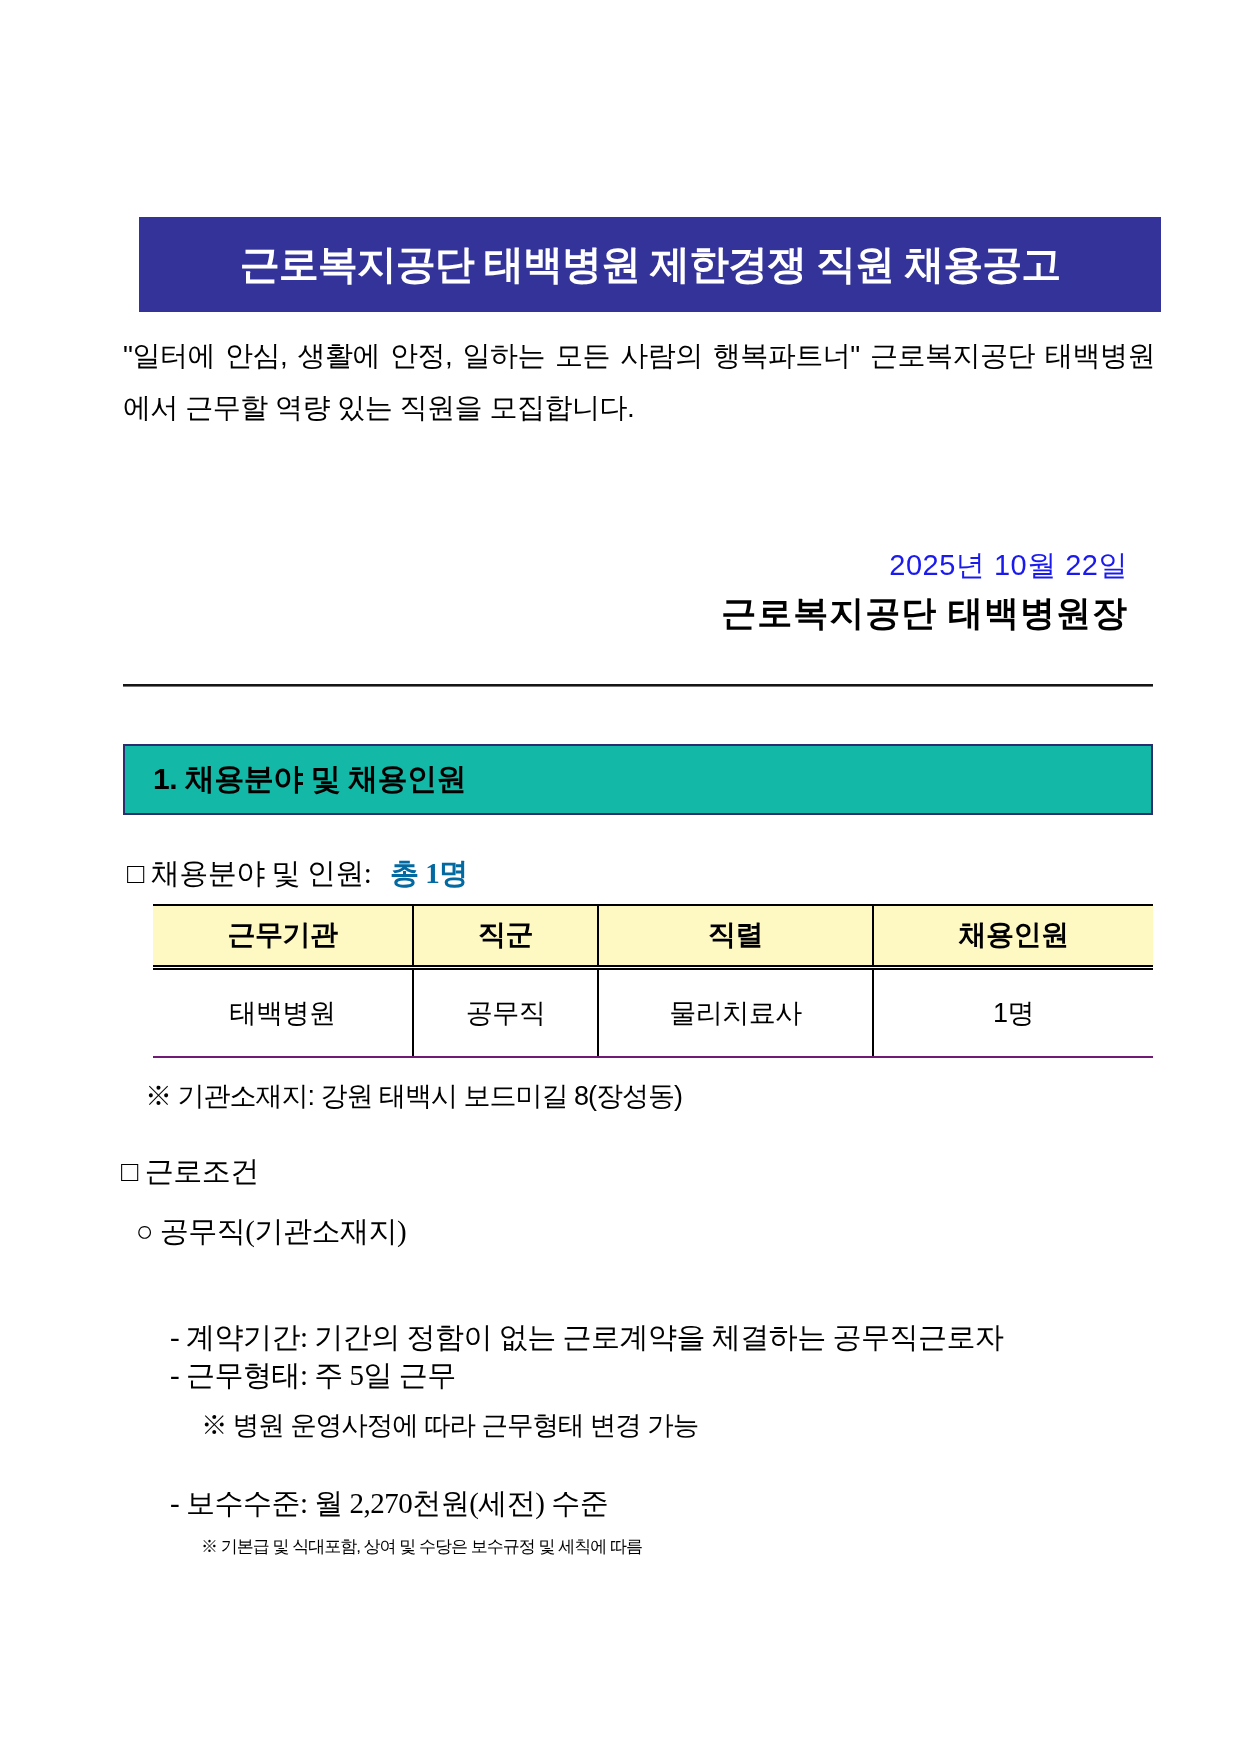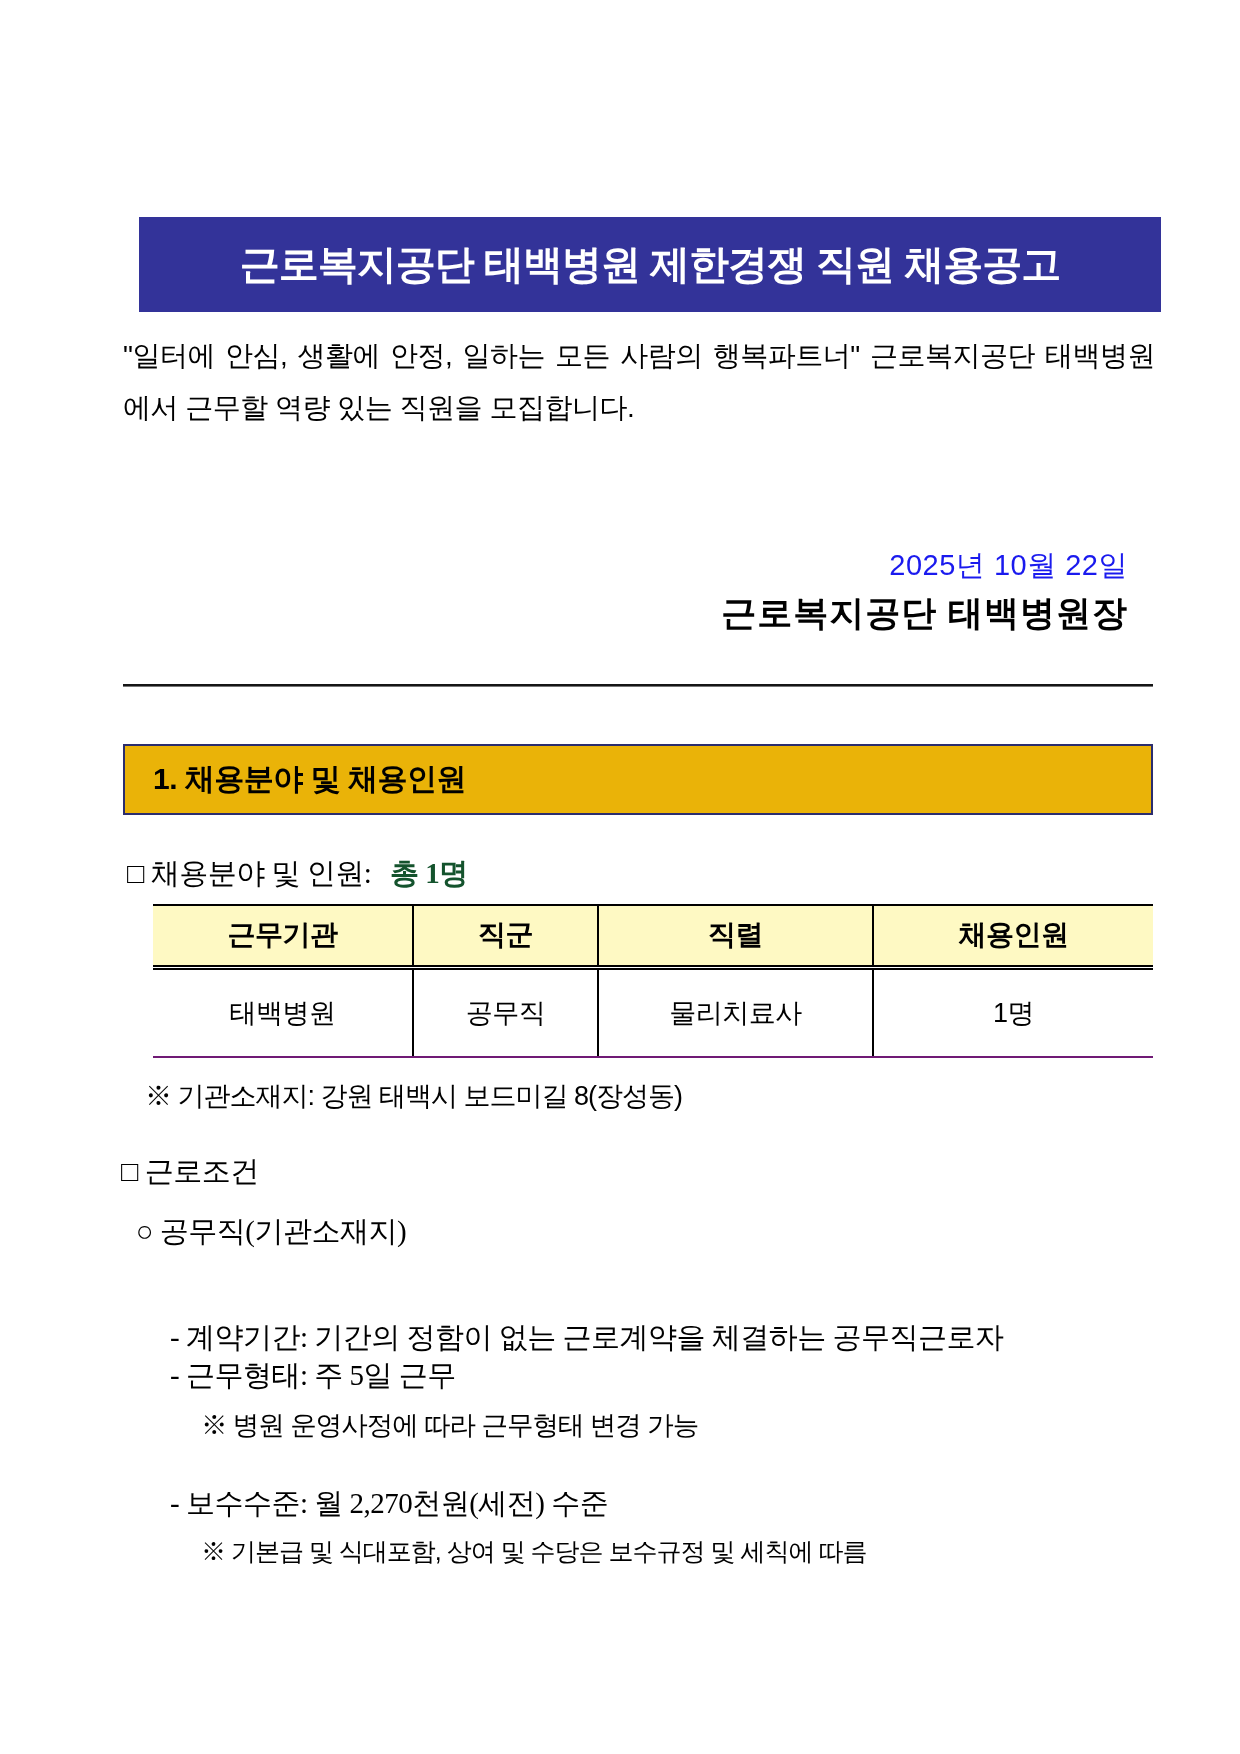--- a/index.html
+++ b/index.html
@@ -28,29 +28,29 @@
   .signature {
     position:absolute; left:105px; top:572px; width:1005px;
     text-align:right; font-size:35px; font-weight:bold; letter-spacing:1px;
   }
   .rule {
     position:absolute; left:105px; top:666px; width:1030px; height:3px;
     background:#151515; border-bottom:1px solid #777;
   }
   .section-heading {
     position:absolute; left:105px; top:726px; width:1030px; height:71px;
-    background:#eab308; border:2px solid #2b2d6e;
+    background:#14b8a6; border:2px solid #2b2d6e;
     display:flex; align-items:center; padding-left:22px;
     font-size:30px; font-weight:bold; letter-spacing:-0.5px;
   }
   .field-line {
     position:absolute; left:103px; top:836px;
     font-family:"Liberation Serif", serif; font-size:29px; letter-spacing:-0.5px;
   }
-  .field-value { color:#14532d; font-weight:bold; }
+  .field-value { color:#0369a1; font-weight:bold; }
   .jobs-table {
     position:absolute; left:135px; top:886px; width:1000px;
     border-collapse:collapse; table-layout:fixed;
   }
   .jobs-table th {
     background:#fef9c3; font-weight:bold; font-size:28px;
     height:62px; text-align:center; vertical-align:middle;
     border-top:2px solid #000; border-bottom:5px double #000;
     letter-spacing:-0.5px;
   }
@@ -122,13 +122,13 @@
 <div class="serif-line" style="left:103px; top:1134px;">□ 근로조건</div>
 
 <div class="serif-line" style="left:118px; top:1194px;">○ 공무직(기관소재지)</div>
 
 <div class="serif-line" style="left:152px; top:1300px;">- 계약기간: 기간의 정함이 없는 근로계약을 체결하는 공무직근로자</div>
 
 <div class="serif-line" style="left:152px; top:1338px;">- 근무형태: 주 5일 근무</div>
 <div class="note-sans" style="left:183px; top:1389px; font-size:26.5px;">※ 병원 운영사정에 따라 근무형태 변경 가능</div>
 
 <div class="serif-line" style="left:152px; top:1466px;">- 보수수준: 월 2,270천원(세전) 수준</div>
-<div class="note-sans" style="left:183px; top:1517px; font-size:25px;">※ 기본급 및 식대포함, 상여 및 수당은 보수규정 및 세칙에 따름</div>
+<div class="note-sans" style="left:183px; top:1517px; font-size:17px;">※ 기본급 및 식대포함, 상여 및 수당은 보수규정 및 세칙에 따름</div>
 
 </body></html>

